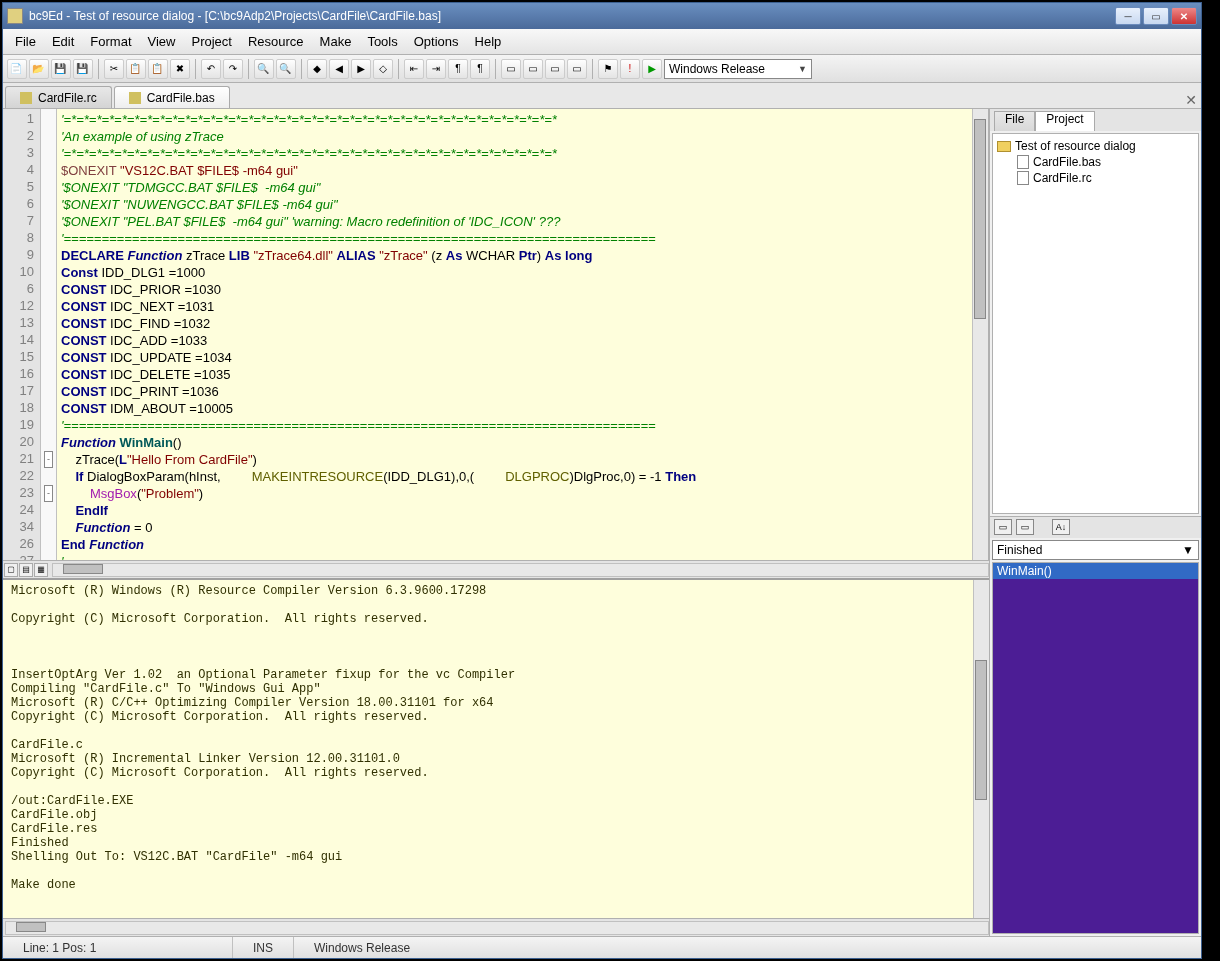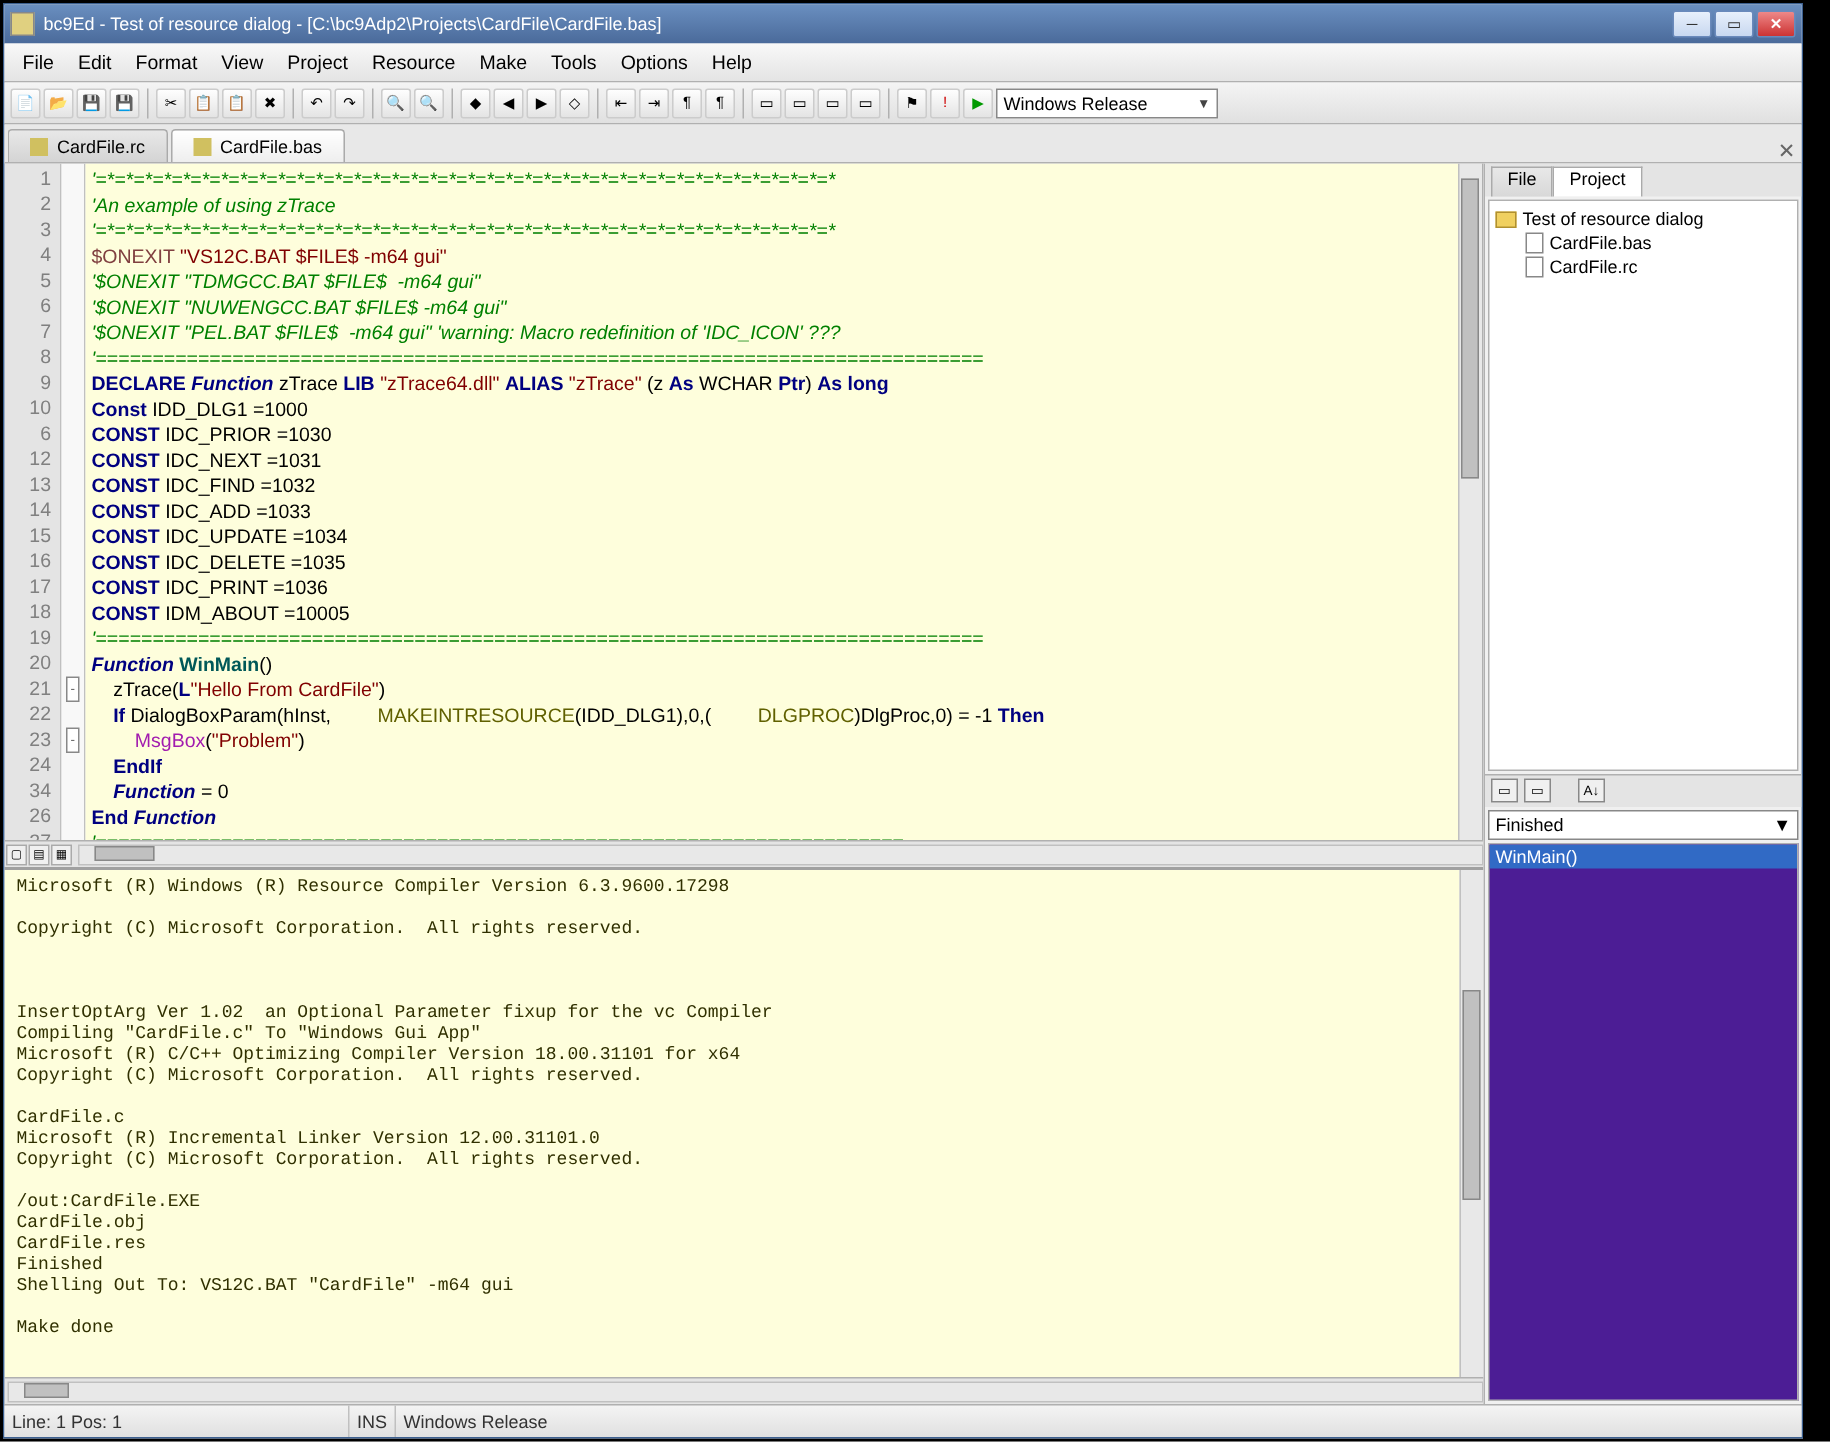--- a/index.html
+++ b/index.html
@@ -56,21 +56,21 @@
 .tree-item { display: flex; align-items: center; gap: 4px; padding: 1px 0; }
 .tree-item.indent { padding-left: 20px; }
 .folder-icon { width: 14px; height: 11px; background: #f0d060; border: 1px solid #b09030; }
 .file-icon { width: 12px; height: 14px; background: #fff; border: 1px solid #888; }
 .rtoolbar { height: 22px; background: #e4e4e4; display: flex; align-items: center; padding: 0 4px; gap: 4px; border-top: 1px solid #b0b0b0; }
 .rtbtn { width: 18px; height: 16px; border: 1px solid #888; background: #f0f0f0; font-size: 9px; display: flex; align-items: center; justify-content: center; }
 .funccombo { height: 20px; margin: 2px; background: #fff; border: 1px solid #888; display: flex; align-items: center; justify-content: space-between; padding: 0 4px; font-size: 12px; }
 .funclist { flex: 1; background: #4c1d95; border: 1px solid #b0b0b0; margin: 0 2px 2px 2px; overflow: hidden; }
 .funclist .sel { background: #316ac5; color: #fff; padding: 1px 4px; font-size: 12px; }
 .statusbar { height: 22px; background: linear-gradient(#f4f4f4,#e0e0e0); border-top: 1px solid #b0b0b0; display: flex; align-items: center; font-size: 12px; color: #333; }
-.statusbar span { padding: 0 5px; border-right: 1px solid #c0c0c0; height: 100%; display: flex; align-items: center; }
+.statusbar span { padding: 0 20px; border-right: 1px solid #c0c0c0; height: 100%; display: flex; align-items: center; }
 </style>
 </head>
 <body>
 
 <div class="window">
   <div class="titlebar">
     <div class="icon"></div>
     <div class="title">bc9Ed - Test of resource dialog - [C:\bc9Adp2\Projects\CardFile\CardFile.bas]</div>
     <div class="win-buttons">
       <div class="win-btn">─</div>

